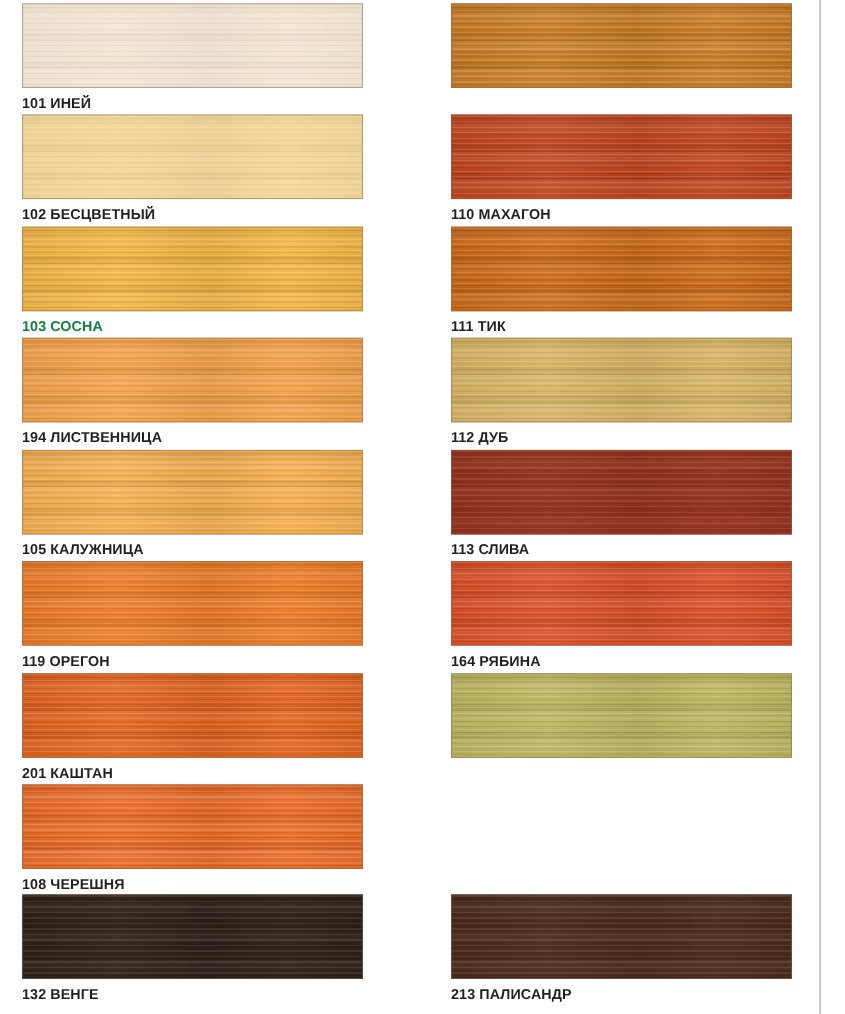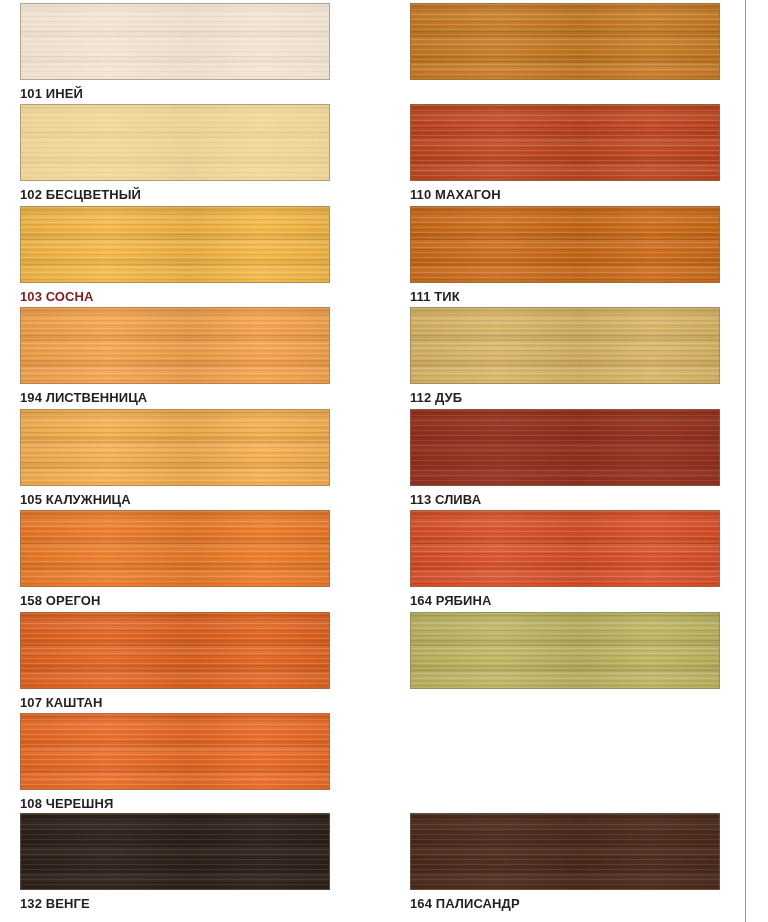--- a/index.html
+++ b/index.html
@@ -98,49 +98,49 @@
           <div class="bands"></div>
           <div class="grain"></div>
         </div>
         <div class="swatch-label" style="color: rgb(35, 31, 32);">102 БЕСЦВЕТНЫЙ</div>
       </div>
       <div class="swatch-row" style="top: 206px;">
         <div class="swatch" style="background: rgb(245, 183, 69);">
           <div class="bands"></div>
           <div class="grain"></div>
         </div>
-        <div class="swatch-label" style="color: #7f1d1d;">103 СОСНА</div>
+        <div class="swatch-label" style="color: #15803d;">103 СОСНА</div>
       </div>
       <div class="swatch-row" style="top: 307px;">
         <div class="swatch" style="background: rgb(245, 162, 74);">
           <div class="bands"></div>
           <div class="grain"></div>
         </div>
         <div class="swatch-label" style="color: rgb(35, 31, 32);">194 ЛИСТВЕННИЦА</div>
       </div>
       <div class="swatch-row" style="top: 409px;">
         <div class="swatch" style="background: rgb(246, 174, 78);">
           <div class="bands"></div>
           <div class="grain"></div>
         </div>
         <div class="swatch-label" style="color: rgb(35, 31, 32);">105 КАЛУЖНИЦА</div>
       </div>
       <div class="swatch-row" style="top: 510px;">
         <div class="swatch" style="background: rgb(237, 123, 39);">
           <div class="bands"></div>
           <div class="grain"></div>
         </div>
-        <div class="swatch-label" style="color: rgb(35, 31, 32);">158 ОРЕГОН</div>
+        <div class="swatch-label" style="color: rgb(35, 31, 32);">119 ОРЕГОН</div>
       </div>
       <div class="swatch-row" style="top: 612px;">
         <div class="swatch" style="background: rgb(226, 100, 31);">
           <div class="bands"></div>
           <div class="grain"></div>
         </div>
-        <div class="swatch-label" style="color: rgb(35, 31, 32);">107 КАШТАН</div>
+        <div class="swatch-label" style="color: rgb(35, 31, 32);">201 КАШТАН</div>
       </div>
       <div class="swatch-row" style="top: 713px;">
         <div class="swatch" style="background: rgb(234, 106, 36);">
           <div class="bands"></div>
           <div class="grain"></div>
         </div>
         <div class="swatch-label" style="color: rgb(35, 31, 32);">108 ЧЕРЕШНЯ</div>
       </div>
       <div class="swatch-row" style="top: 813px;">
         <div class="swatch dark" style="background: rgb(45, 32, 25);">
@@ -196,17 +196,17 @@
         <div class="swatch" style="background: rgb(189, 181, 96);">
           <div class="bands"></div>
           <div class="grain"></div>
         </div>
       </div>
       <div class="swatch-row" style="top: 813px;">
         <div class="swatch dark" style="background: rgb(74, 42, 27);">
           <div class="bands"></div>
           <div class="grain"></div>
         </div>
-        <div class="swatch-label" style="color: rgb(35, 31, 32);">164 ПАЛИСАНДР</div>
+        <div class="swatch-label" style="color: rgb(35, 31, 32);">213 ПАЛИСАНДР</div>
       </div>
     </div>
 
 </div>
 
 </body></html>

